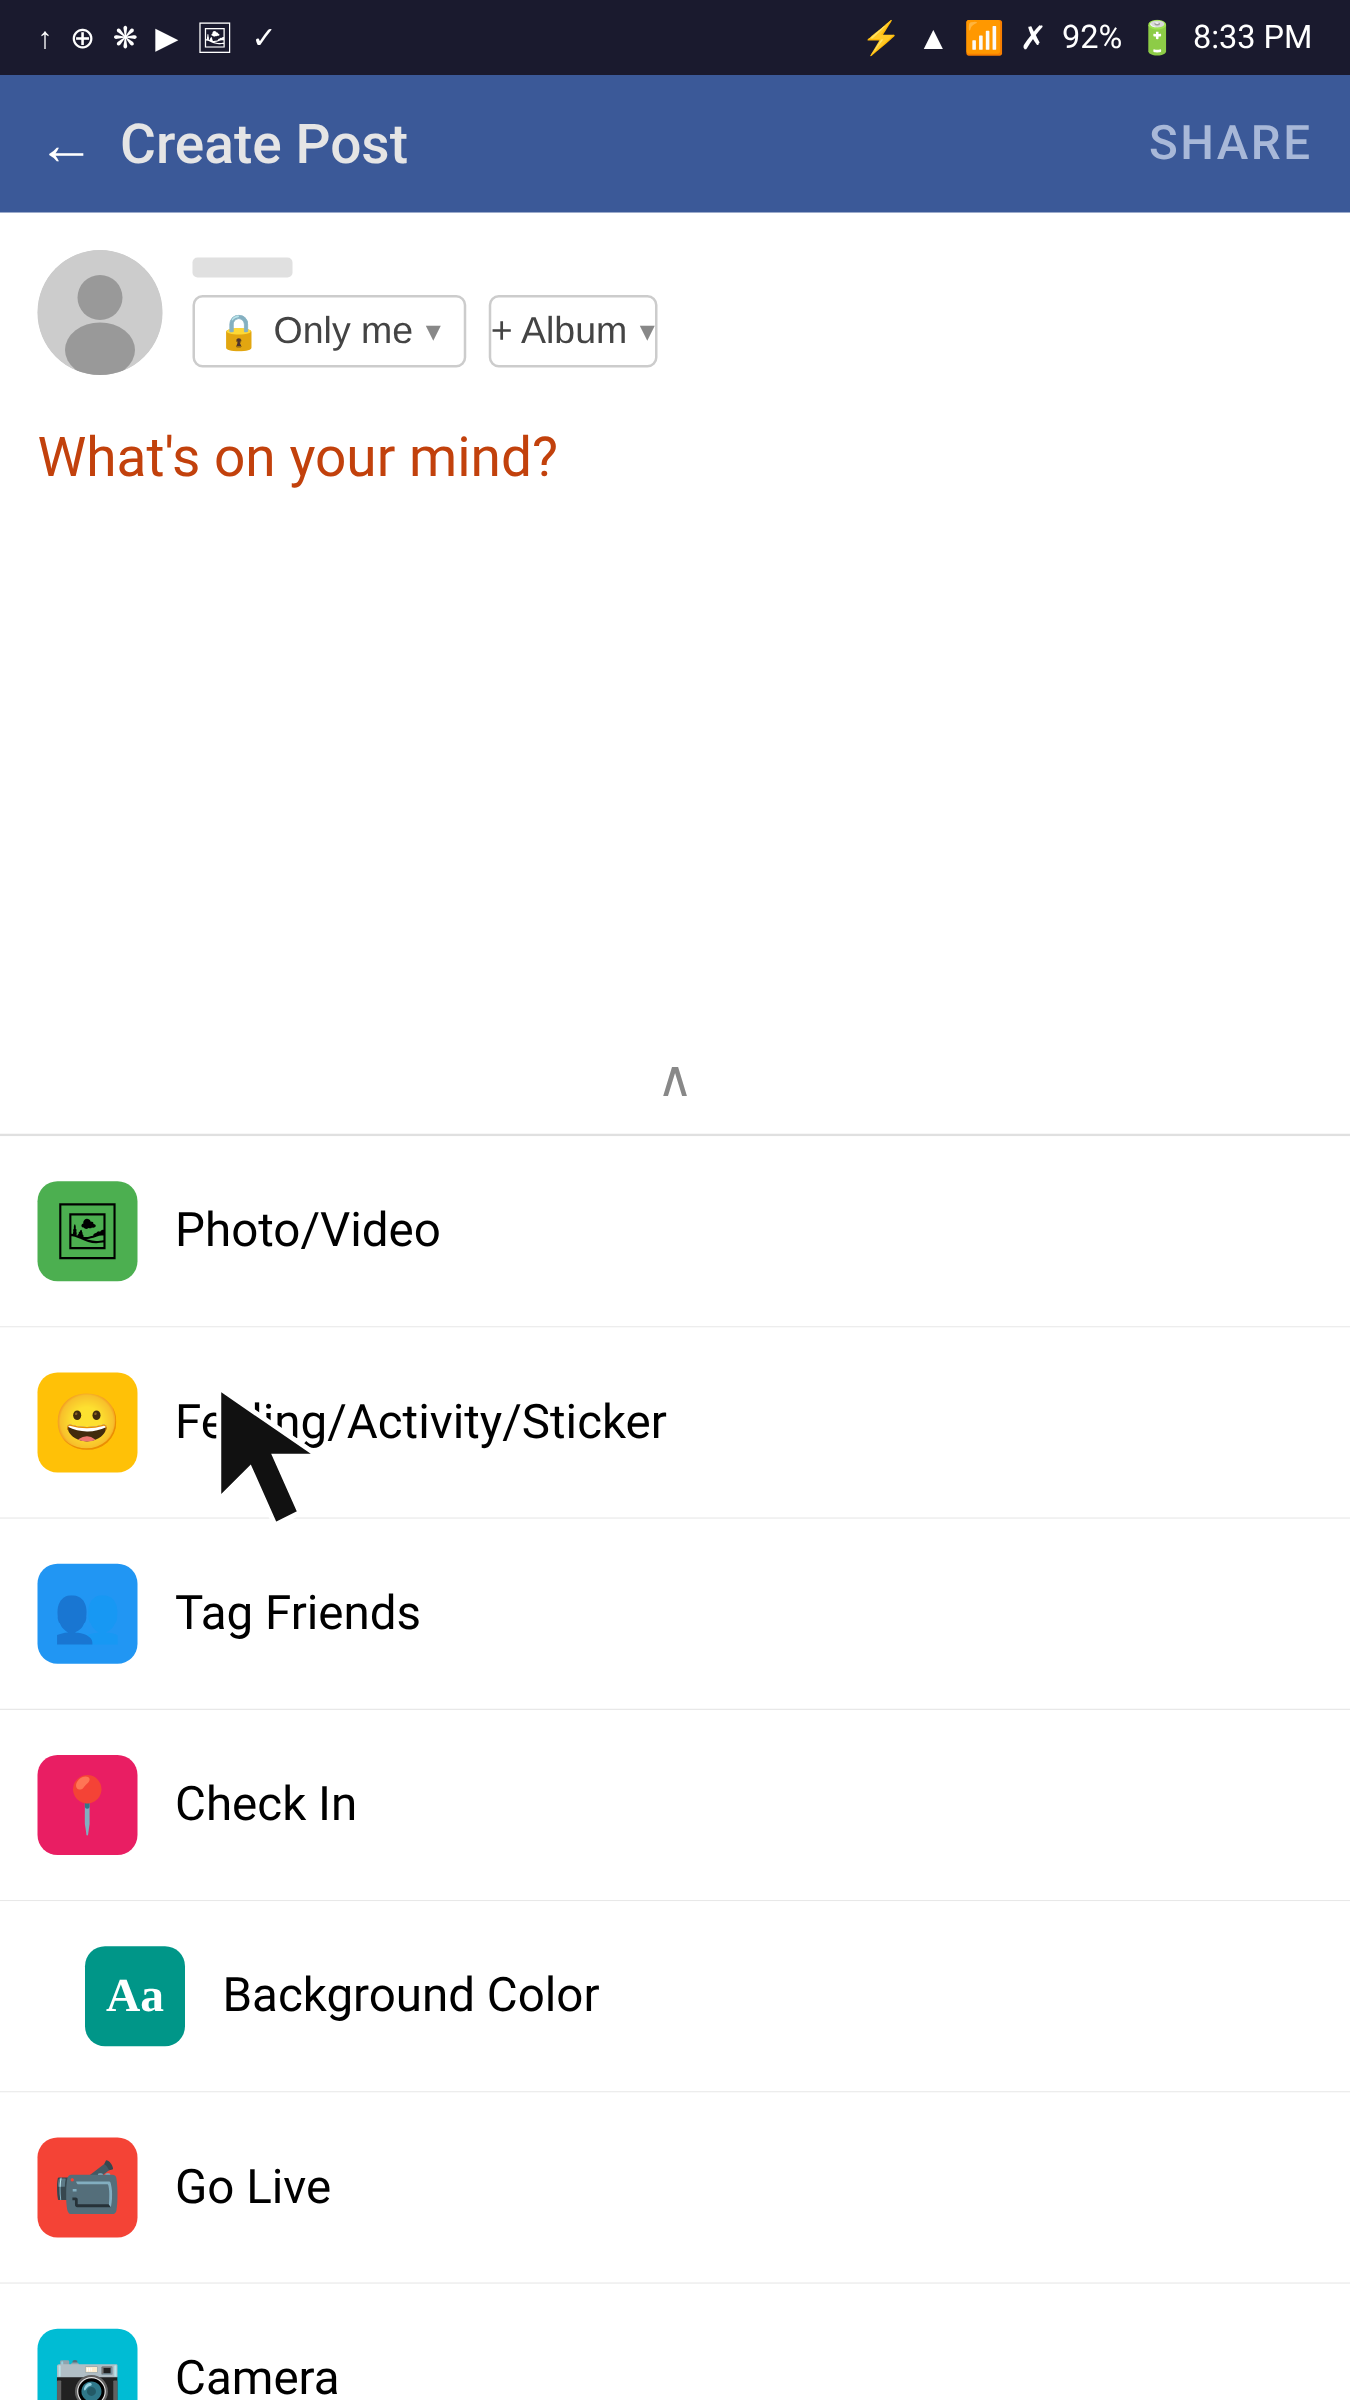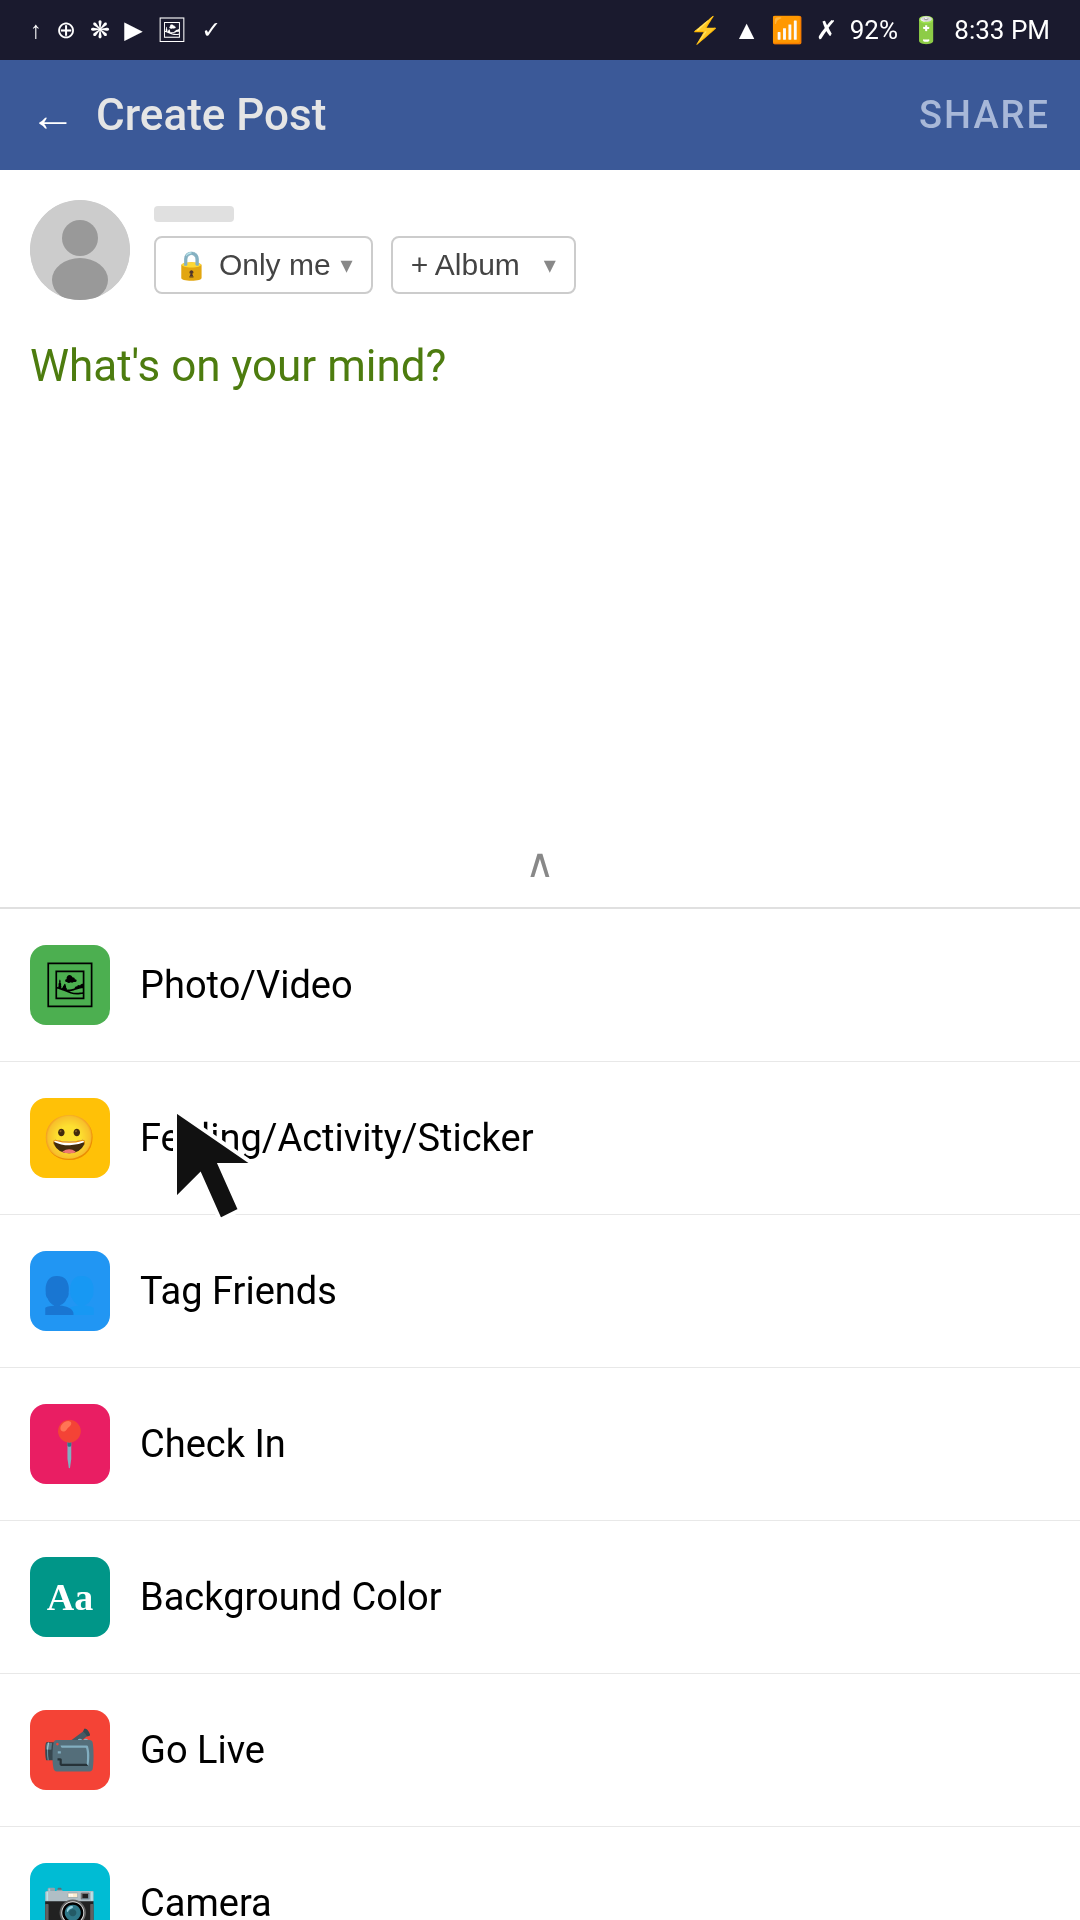--- a/index.html
+++ b/index.html
@@ -144,40 +144,40 @@
     }
 
     .privacy-btn .lock-icon {
       font-size: 28px;
       color: #555;
     }
 
     .album-btn {
       display: flex;
       align-items: center;
-      gap: 24px;
+      gap: 10px;
       border: 2px solid #ccc;
       border-radius: 8px;
-      padding: 10px 18px;
+      padding: 10px 0;
       background: #fff;
       font-size: 30px;
       color: #444;
       cursor: pointer;
     }
 
     .dropdown-arrow {
       font-size: 24px;
       color: #888;
     }
 
     
     .composer-textarea {
       padding: 20px 30px;
       font-size: 44px;
-      color: #4d7c0f;
+      color: #c2410c;
       min-height: 500px;
       width: 100%;
       border: none;
       outline: none;
       resize: none;
       background: transparent;
     }
 
     
     .collapse-arrow {
@@ -347,21 +347,21 @@
     </div>
 
     <div class="menu-item">
       <div class="menu-icon-wrapper icon-pink">
         <span style="font-size:44px;">📍</span>
       </div>
       <span class="menu-label">Check In</span>
     </div>
 
     <div class="menu-item">
-      <div class="menu-icon-wrapper icon-teal" style="font-size:38px; font-weight:bold; color:#fff; font-family: serif;">
+      <div class="menu-icon-wrapper icon-teal" style="font-size:38px; font-weight:bold; color:#fff; font-family: serif; margin-left: 38px;">
         <span>Aa</span>
       </div>
       <span class="menu-label">Background Color</span>
     </div>
 
     <div class="menu-item">
       <div class="menu-icon-wrapper icon-red">
         <span style="font-size:44px;">📹</span>
       </div>
       <span class="menu-label">Go Live</span>

